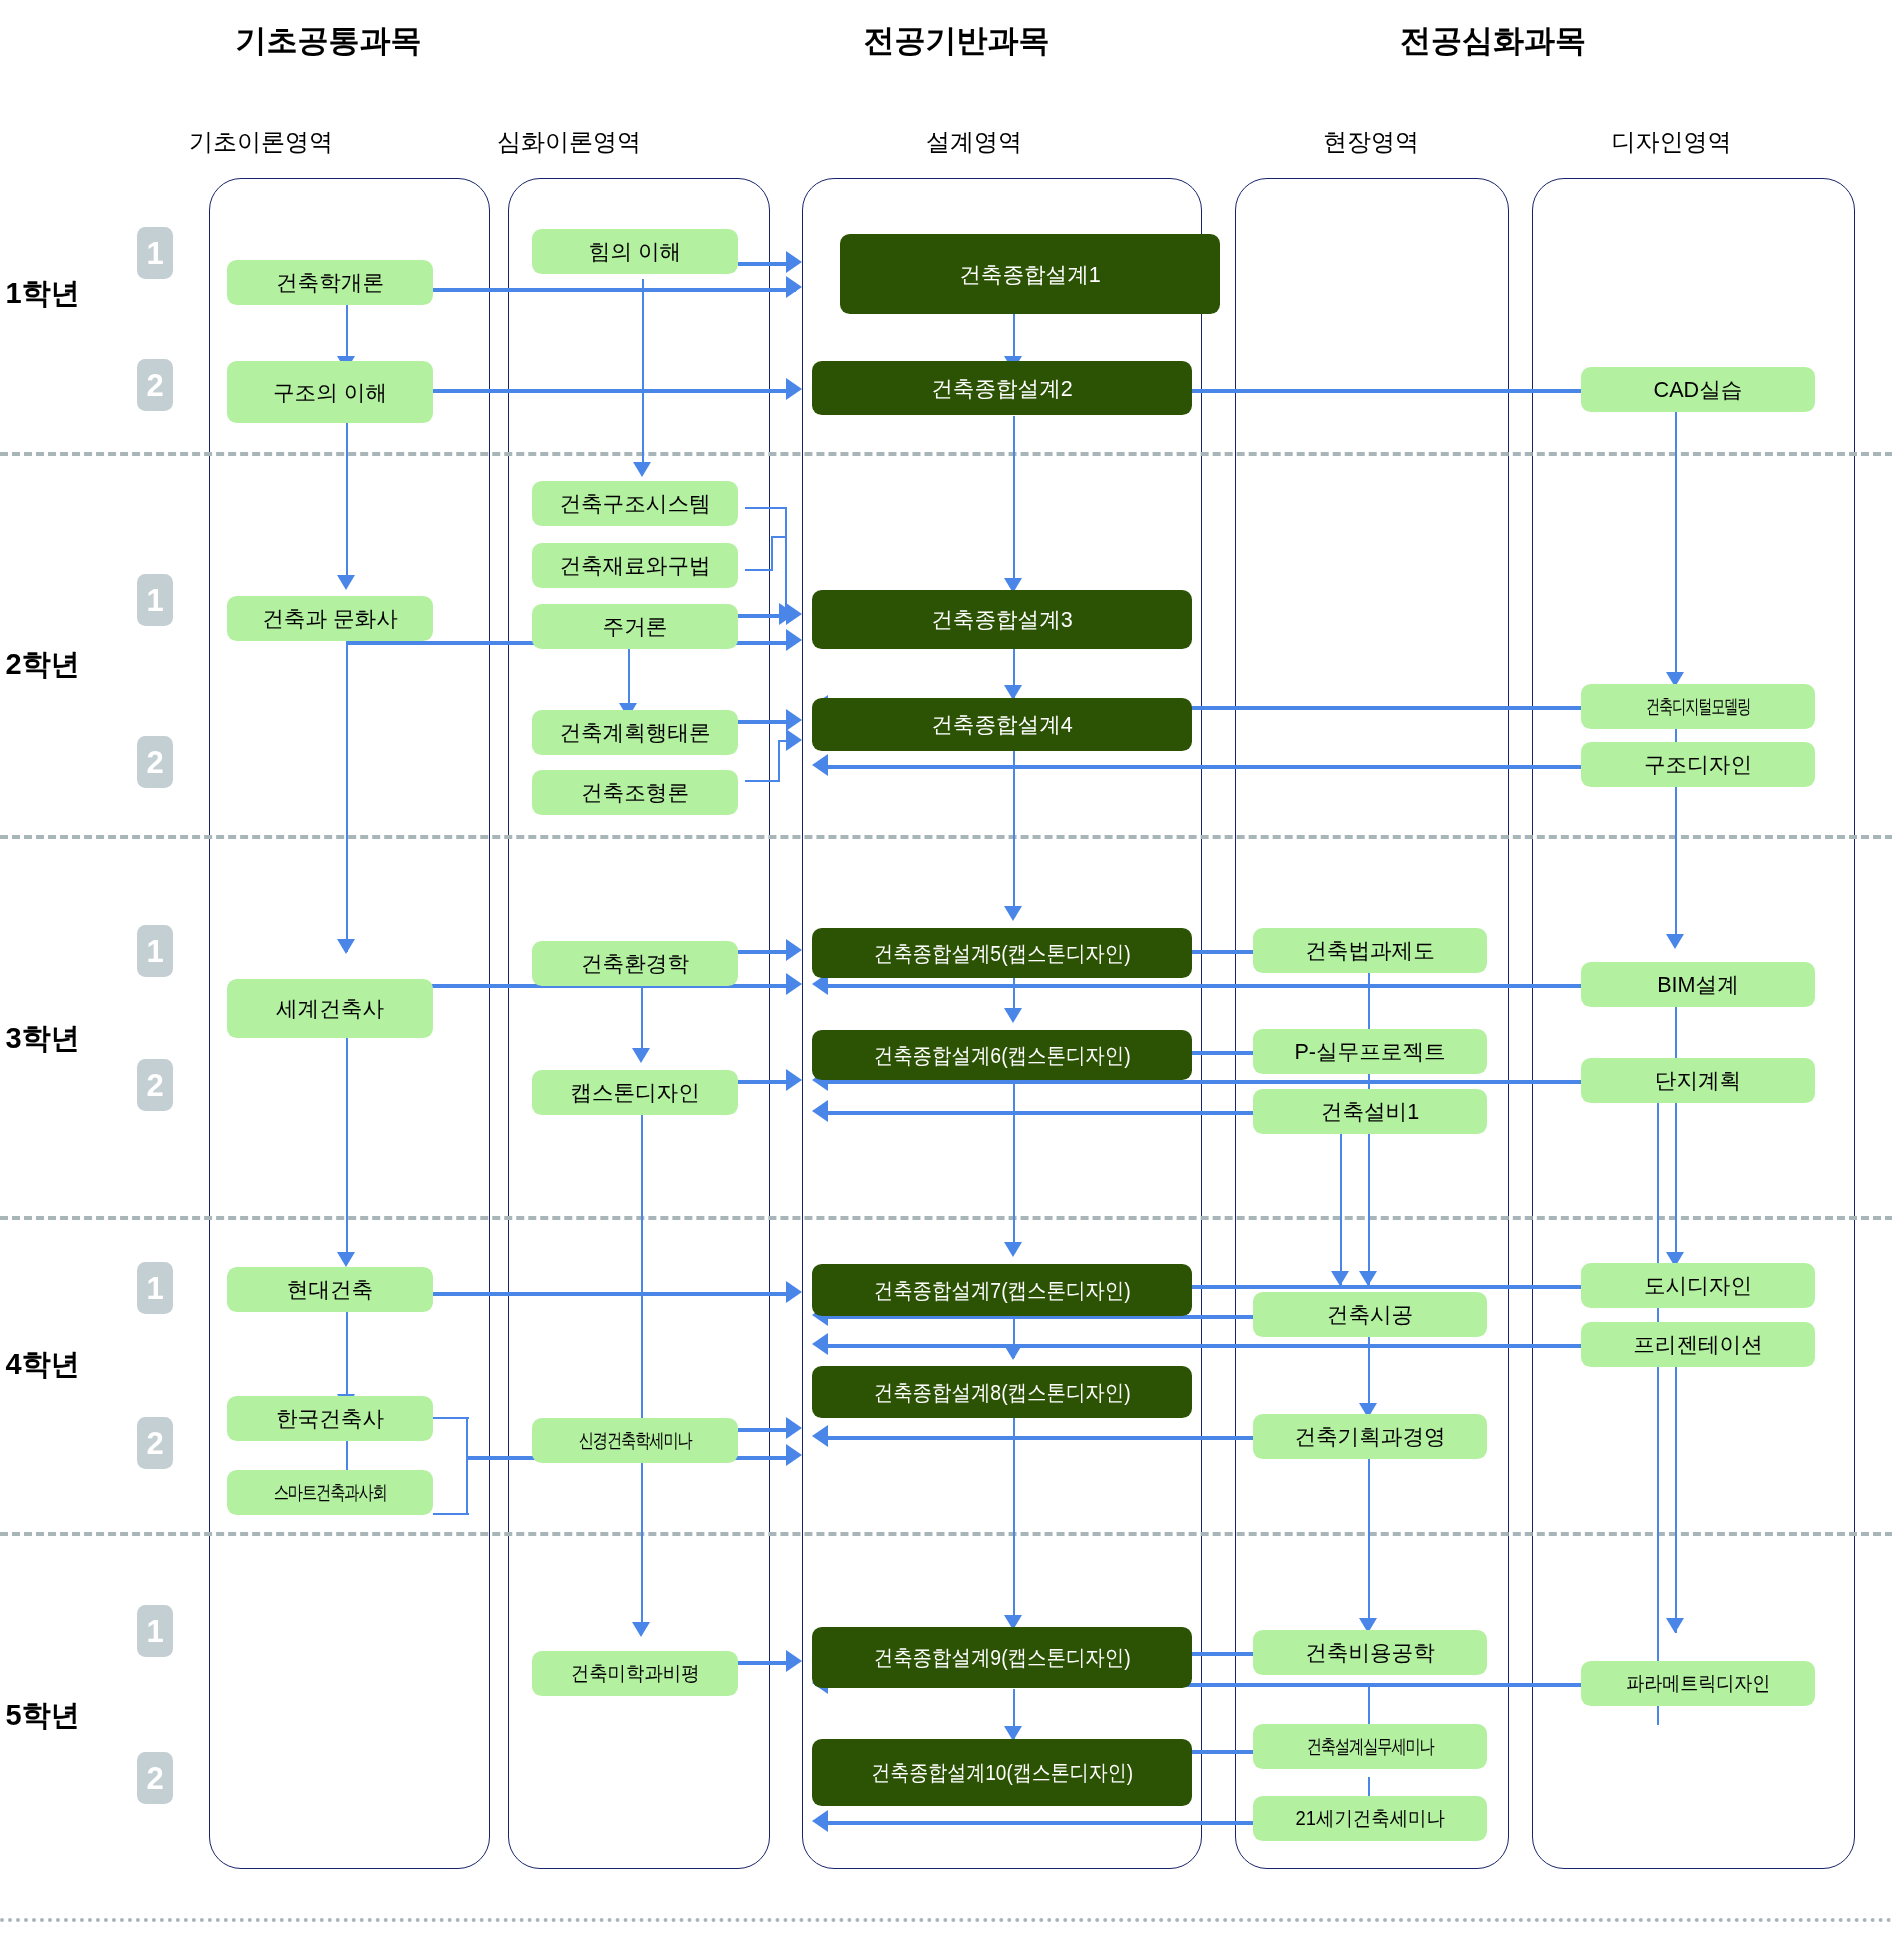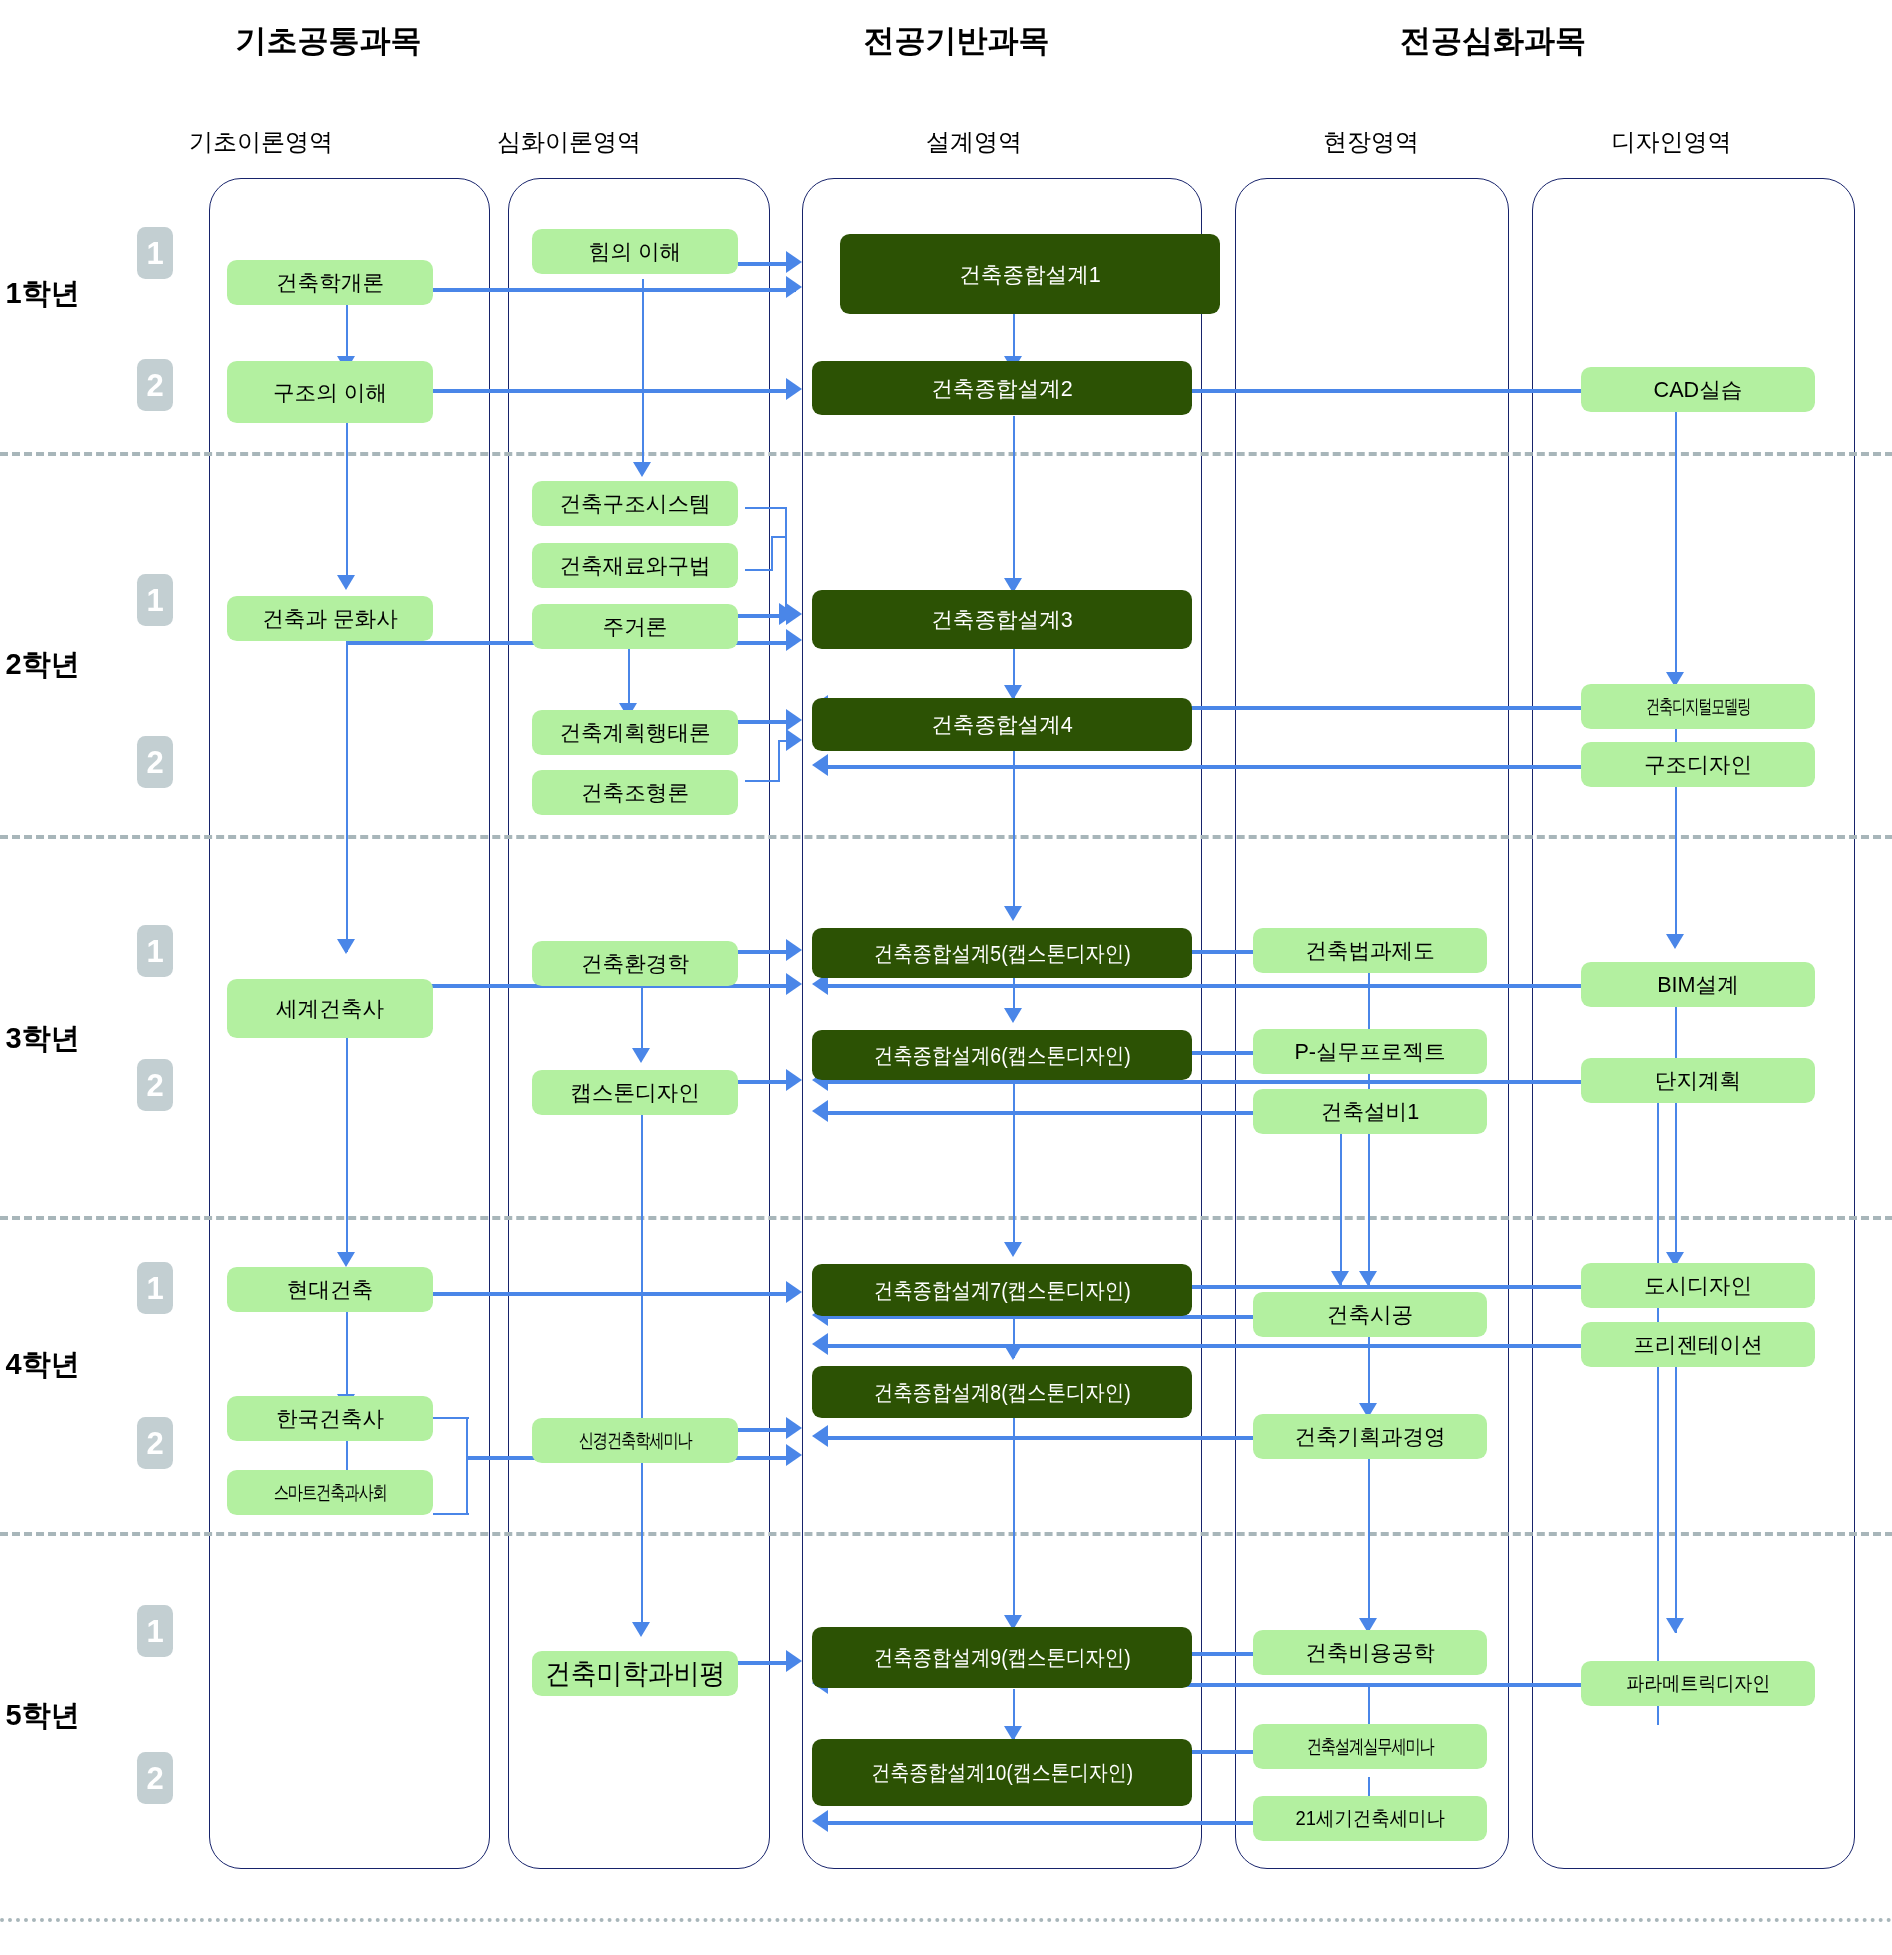--- a/index.html
+++ b/index.html
@@ -328,21 +328,21 @@
     </div>
   <div class="course c-light" style="left:532px;top:941px;width:206px;height:45px;">
     <span>건축환경학</span>
     </div>
   <div class="course c-light" style="left:532px;top:1070px;width:206px;height:45px;">
     <span>캡스톤디자인</span>
     </div>
   <div class="course c-light sq" style="left:532px;top:1418px;width:206px;height:45px;font-size:19.5px;">
     <span style="transform:scaleX(0.78);">신경건축학세미나</span>
     </div>
-  <div class="course c-light" style="left:532px;top:1651px;width:206px;height:45px;font-size:28px;">
+  <div class="course c-light" style="left:532px;top:1651px;width:206px;height:45px;font-size:20px;">
     <span style="transform:scaleX(0.92);">건축미학과비평</span>
     </div>
 
   <div class="course c-dark" style="left:840px;top:234px;width:380px;height:80px;">
     <span>건축종합설계1</span>
     </div>
   <div class="course c-dark" style="left:812px;top:361px;width:380px;height:54px;">
     <span>건축종합설계2</span>
     </div>
   <div class="course c-dark" style="left:812px;top:590px;width:380px;height:59px;">

